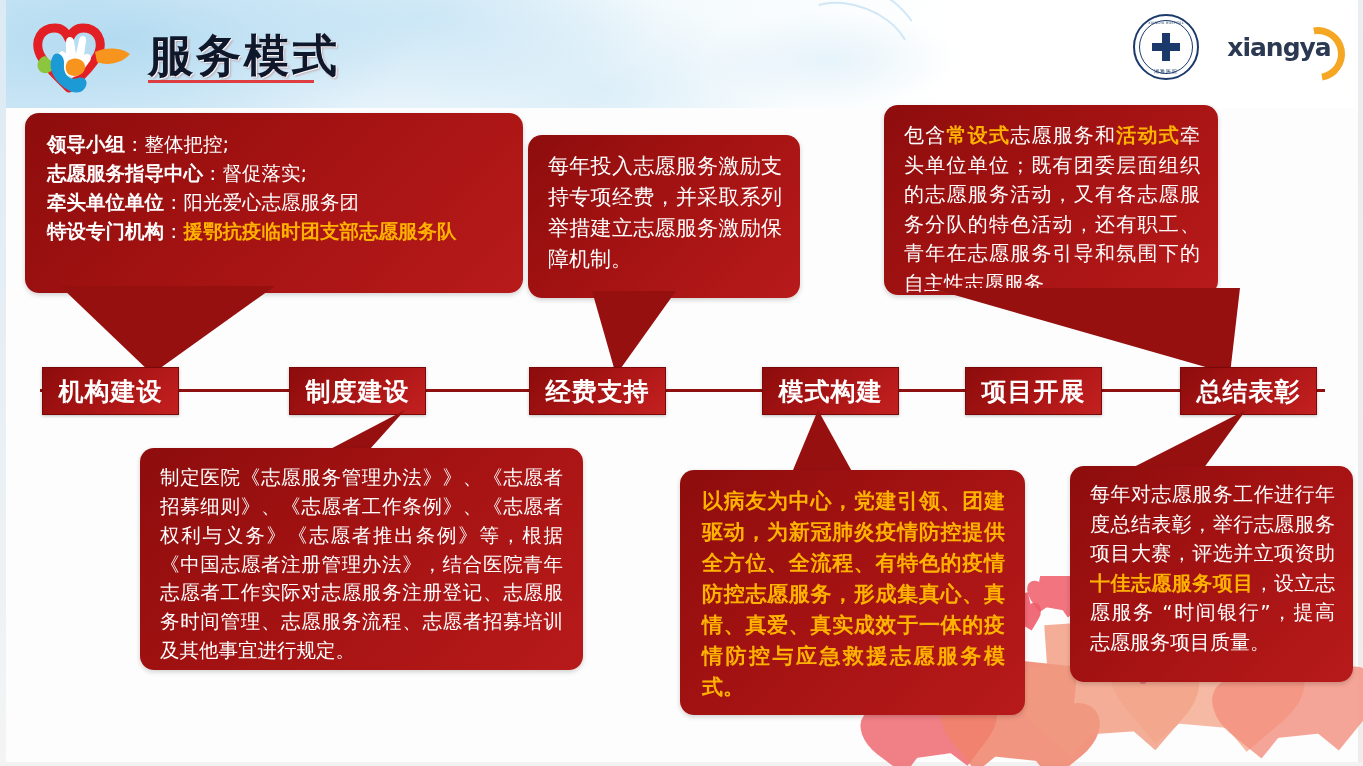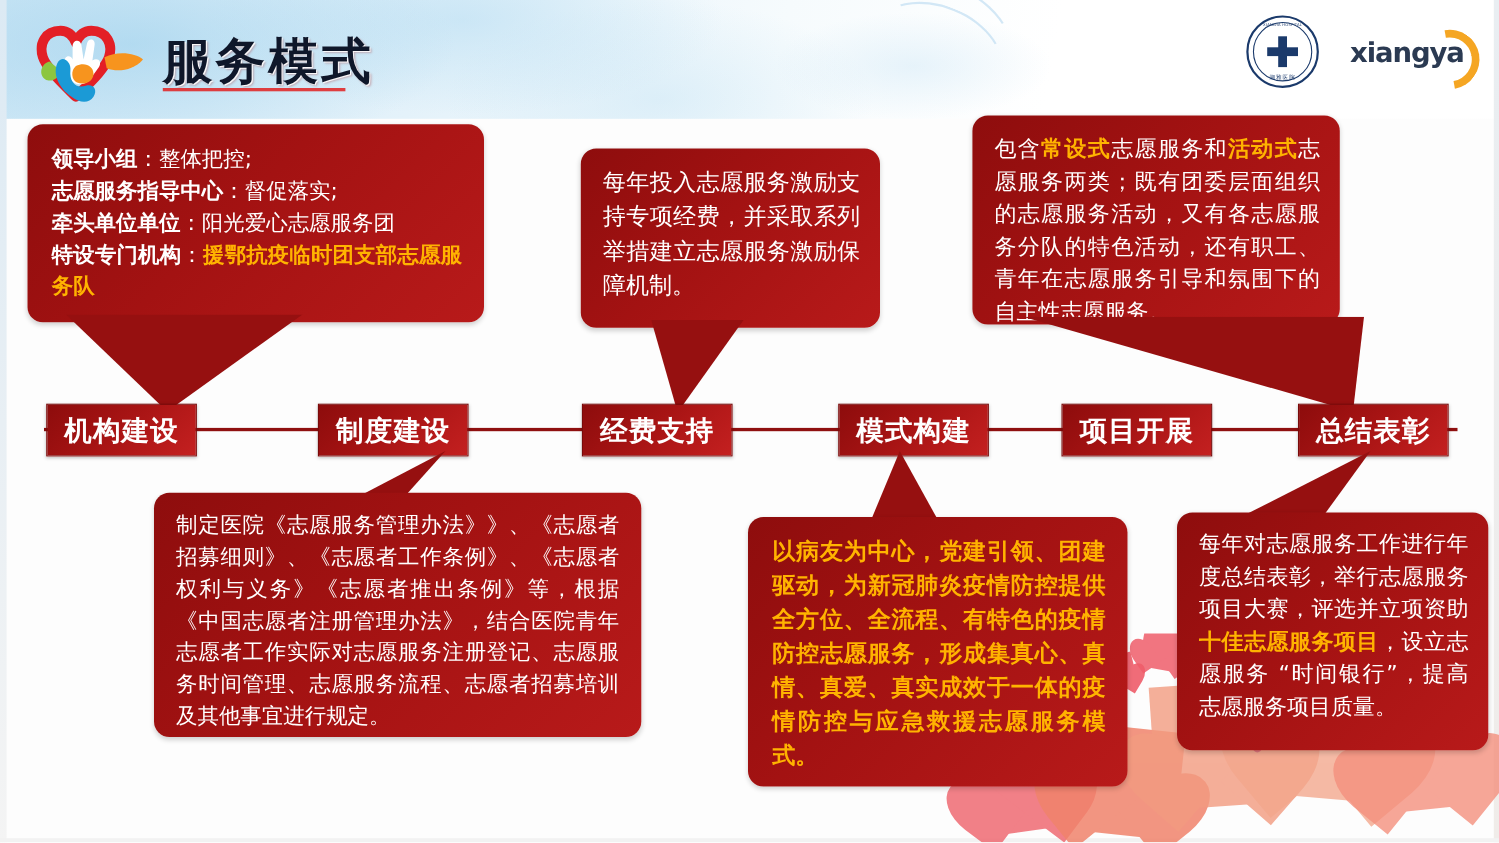--- a/index.html
+++ b/index.html
@@ -161,21 +161,21 @@
       <div class="micro2">湘雅医院</div>
     </div>
     <div class="xy">
       <div class="word">xiangya</div>
       <div class="swoosh"></div>
     </div>
   </div>
 
   <div class="timeline-line"></div>
 
-  <div class="bubble justify" style="left:25px;top:113px;width:415px;height:180px;padding:18px 20px 14px 22px;font-size:19.5px;">
+  <div class="bubble justify" style="left:25px;top:113px;width:498px;height:180px;padding:18px 20px 14px 22px;font-size:19.5px;">
     <div>
       <b>领导小组</b><span>：</span><span>整体把控;</span>
     </div>
     <div>
       <b>志愿服务指导中心</b><span>：</span><span>督促落实;</span>
     </div>
     <div>
       <b>牵头单位单位</b><span>：</span><span>阳光爱心志愿服务团</span>
     </div>
     <div>
@@ -187,21 +187,21 @@
   </svg>
 
   <div class="bubble justify" style="left:528px;top:135px;width:272px;height:163px;padding:16px 18px 12px 20px;font-size:21px;">
     <span>每年投入志愿服务激励支持专项经费，并采取系列举措建立志愿服务激励保障机制。</span>
   </div>
   <svg class="tail" style="left:592px;top:291px;width:90px;height:86px;">
     <polygon points="0,0 84,0 24,84" fill="#961010"></polygon>
   </svg>
 
   <div class="bubble justify" style="left:884px;top:105px;width:334px;height:190px;padding:16px 18px 12px 20px;font-size:20px;">
-    <span>包含</span><span class="hl">常设式</span><span>志愿服务和</span><span class="hl">活动式</span><span>志愿服务两类；既有团委层面组织的志愿服务活动，又有各志愿服务分队的特色活动，还有职工、青年在志愿服务引导和氛围下的自主性志愿服务。</span>
+    <span>包含</span><span class="hl">常设式</span><span>志愿服务和</span><span class="hl">活动式</span><span>牵头单位单位；既有团委层面组织的志愿服务活动，又有各志愿服务分队的特色活动，还有职工、青年在志愿服务引导和氛围下的自主性志愿服务。</span>
   </div>
   <svg class="tail" style="left:930px;top:288px;width:330px;height:90px;">
     <polygon points="0,0 310,0 300,86" fill="#961010"></polygon>
   </svg>
 
   <div class="stage" style="left:42px;width:135px;">
     <span>机构建设</span>
   </div>
   <div class="stage" style="left:289px;width:135px;">
     <span>制度建设</span>

